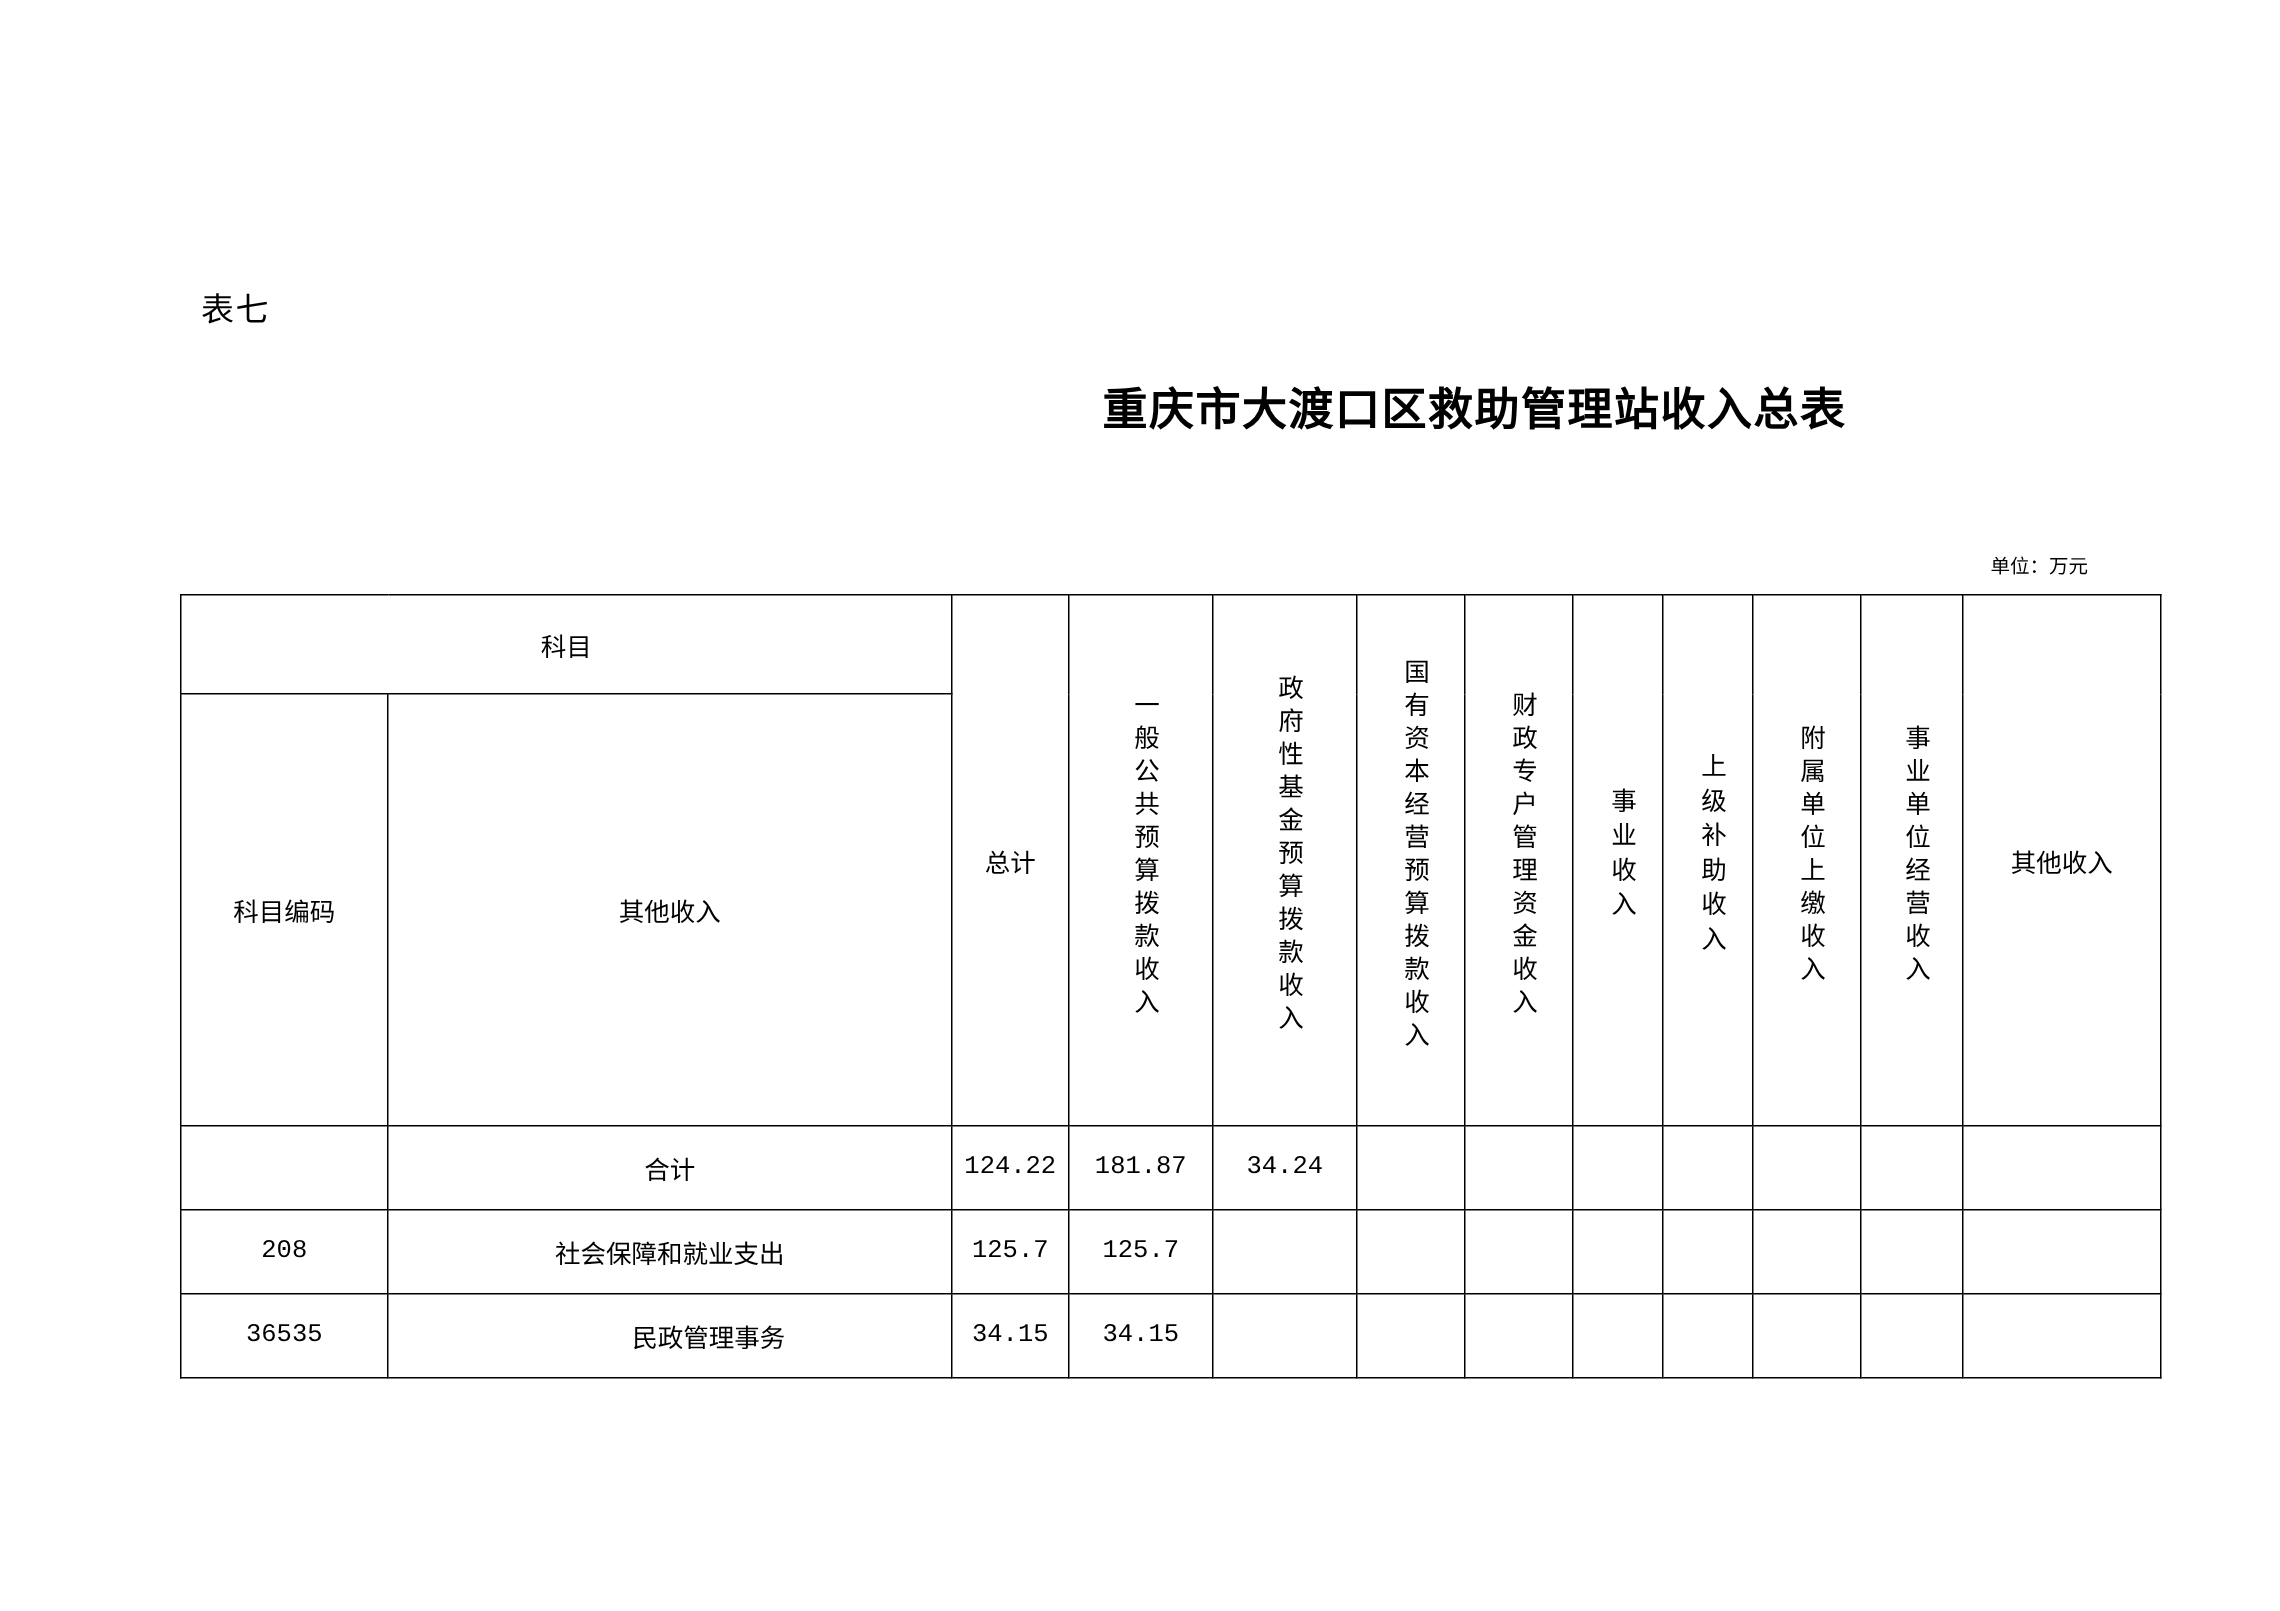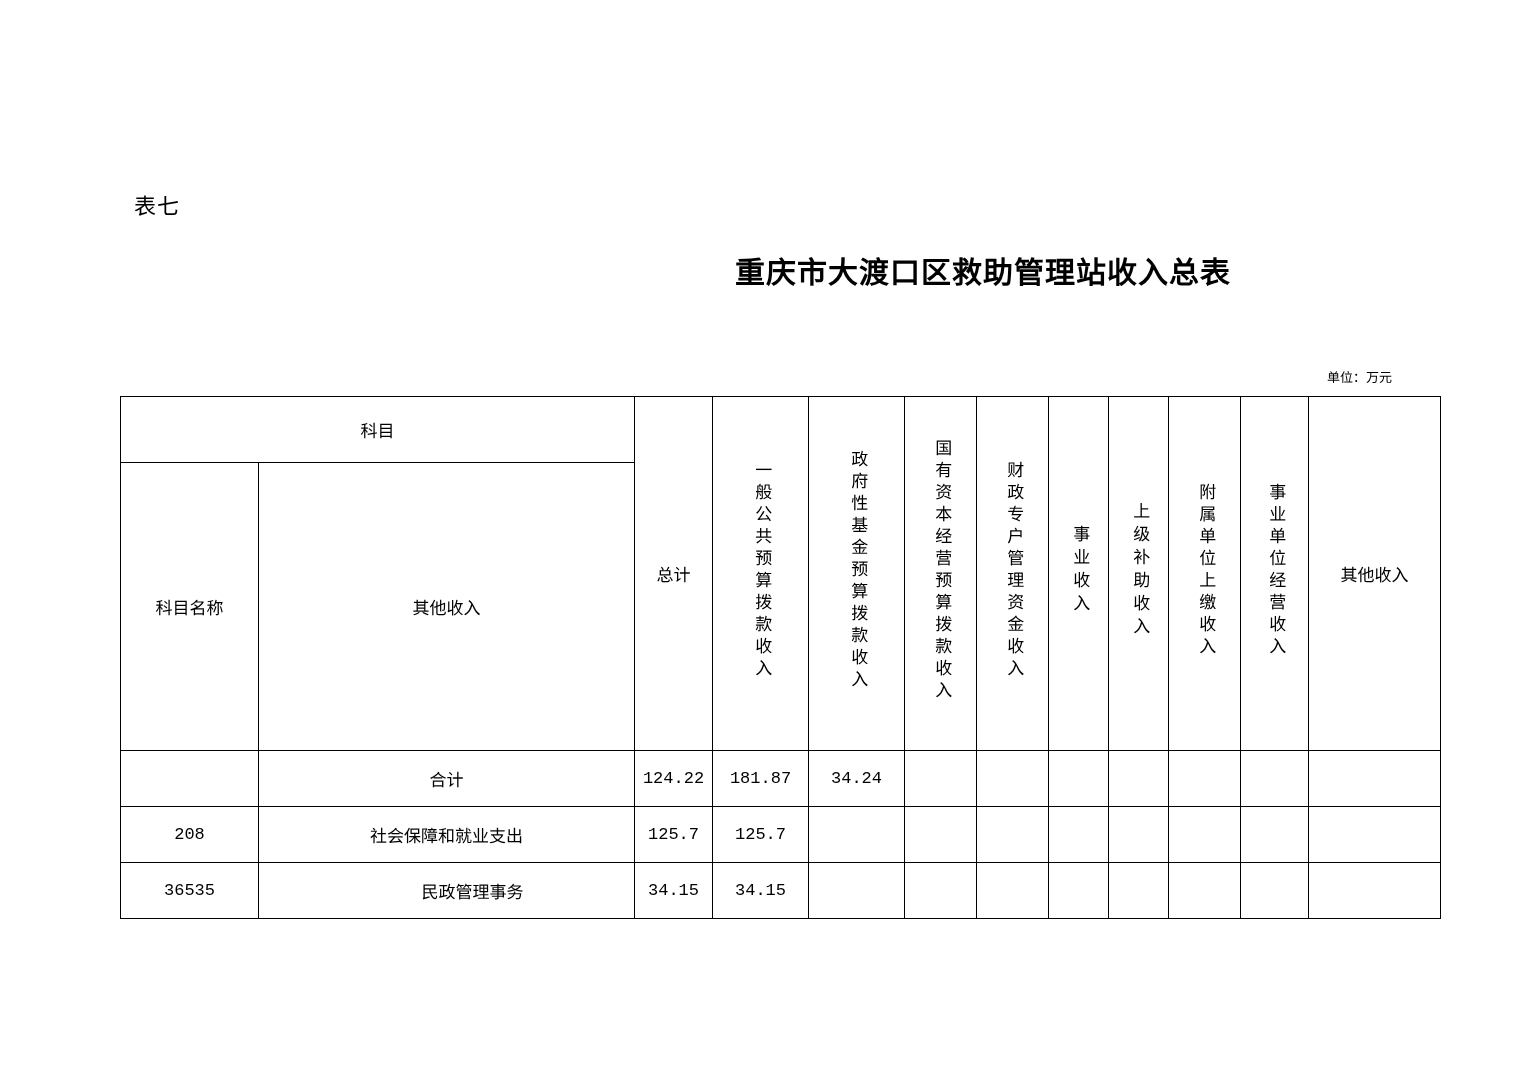--- a/index.html
+++ b/index.html
@@ -147,21 +147,21 @@
           <span class="vtext">附属单位上缴收入</span>
         </td>
         <td rowspan="2">
           <span class="vtext">事业单位经营收入</span>
         </td>
         <td rowspan="2">
           <span>其他收入</span>
         </td>
       </tr>
       <tr class="h-main">
-        <td>科目名称</td>
+        <td>科目编码</td>
         <td>其他收入</td>
       </tr>
 
       <tr class="h-row">
         <td></td>
         <td class="name-cell">合计</td>
         <td class="num">124.22</td>
         <td class="num">181.87</td>
         <td class="num">34.24</td>
         <td class="num"></td>

